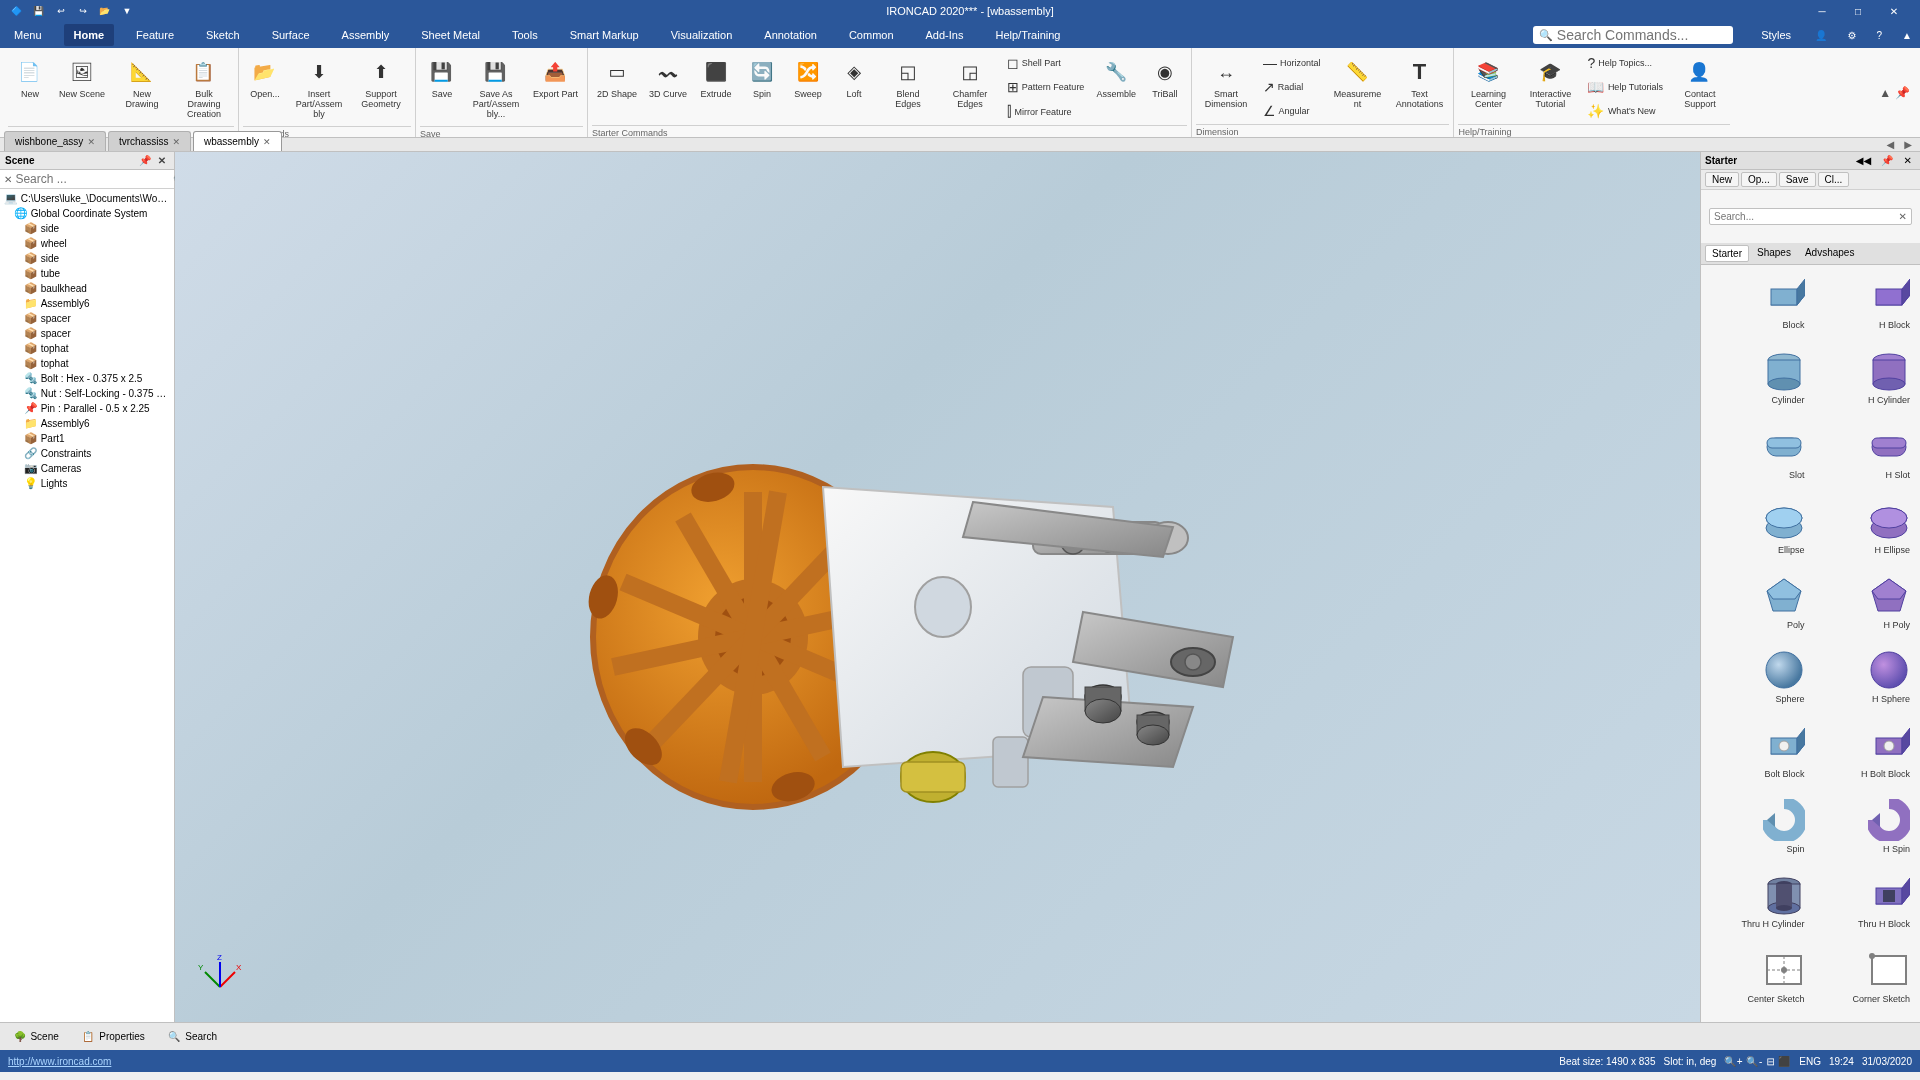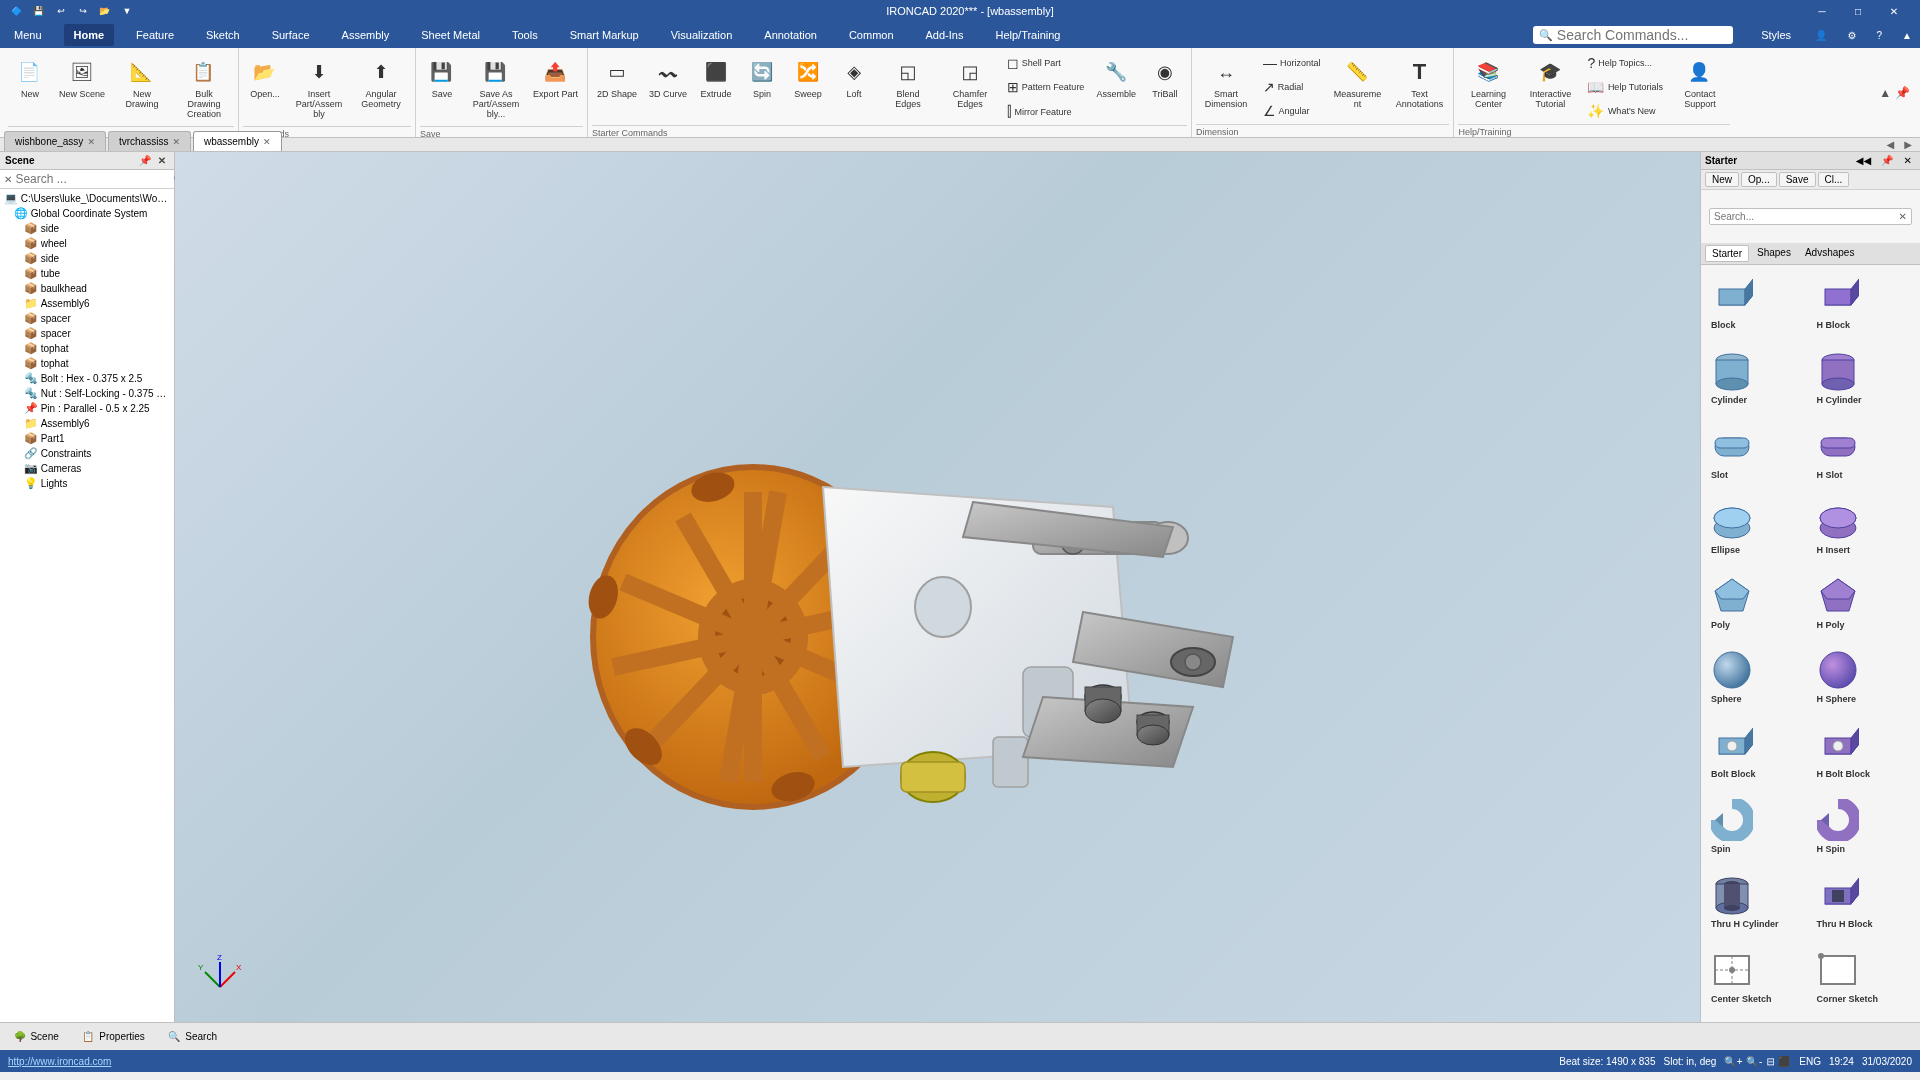--- a/index.html
+++ b/index.html
@@ -290,26 +290,25 @@
       display: grid;
       grid-template-columns: 1fr 1fr;
       gap: 4px;
       padding: 6px;
       overflow-y: auto;
       flex: 1;
     }
     .starter-item {
       display: flex;
       flex-direction: column;
-      align-items: flex-start;
+      align-items: flex-end;
       padding: 4px;
       cursor: pointer;
       border-radius: 3px;
       gap: 3px;
-      font-weight: bold;
     }
     .starter-item .si-icon {
       width: 42px; height: 42px;
       display: flex; align-items: center; justify-content: center;
     }
     .starter-item .si-label {
       font-size: 9px;
       text-align: center;
       color: #333;
       line-height: 1.2;
@@ -425,21 +424,21 @@
       <div class="ribbon-btn">
         <div class="btn-icon">📂</div>
         <div class="btn-label">Open...</div>
       </div>
       <div class="ribbon-btn">
         <div class="btn-icon">⬇</div>
         <div class="btn-label">Insert Part/Assembly</div>
       </div>
       <div class="ribbon-btn">
         <div class="btn-icon">⬆</div>
-        <div class="btn-label">Angular Geometry</div>
+        <div class="btn-label">Support Geometry</div>
       </div>
     </div>
     <div class="ribbon-group-label">Commands</div>
   </div>
 
   <div class="ribbon-group">
     <div class="ribbon-group-items">
       <div class="ribbon-btn">
         <div class="btn-icon">💾</div>
         <div class="btn-label">Save</div>
@@ -906,21 +905,21 @@
         <div class="si-label">Ellipse</div>
       </div>
       <div class="starter-item">
         <div class="si-icon">
           <svg width="42" height="38" viewBox="0 0 42 38">
             <ellipse cx="21" cy="16" rx="18" ry="10" fill="#a080d0" stroke="#5040a0" stroke-width="1"></ellipse>
             <ellipse cx="21" cy="26" rx="18" ry="10" fill="#9070c0" stroke="#5040a0" stroke-width="1"></ellipse>
             <ellipse cx="21" cy="16" rx="18" ry="10" fill="#b090e0" stroke="#5040a0" stroke-width="1"></ellipse>
           </svg>
         </div>
-        <div class="si-label">H Insert</div>
+        <div class="si-label">H Ellipse</div>
       </div>
 
       <div class="starter-item">
         <div class="si-icon">
           <svg width="42" height="42" viewBox="0 0 42 42">
             <polygon points="21,4 38,16 32,36 10,36 4,16" fill="#80b0d0" stroke="#4070a0" stroke-width="1"></polygon>
             <polygon points="21,4 38,16 32,24 10,24 4,16" fill="#90c0e0" stroke="#4070a0" stroke-width="1"></polygon>
           </svg>
         </div>
         <div class="si-label">Poly</div>

